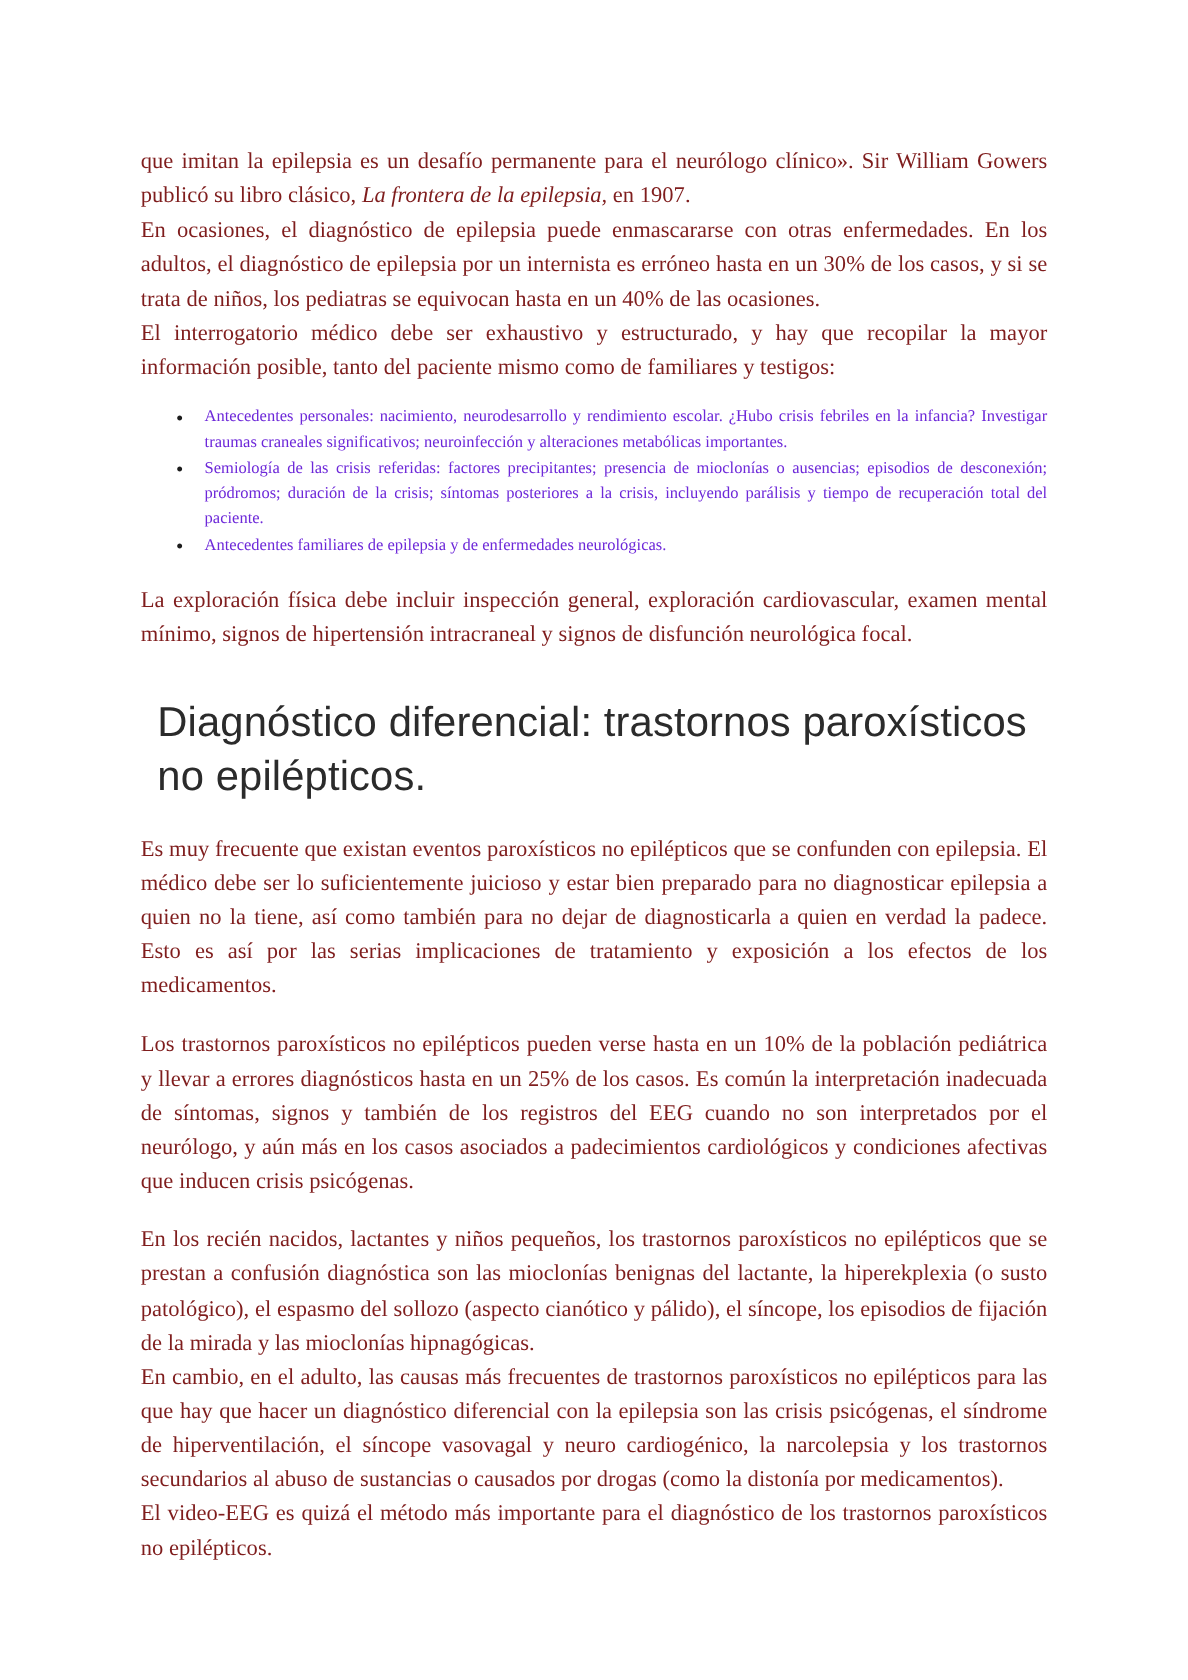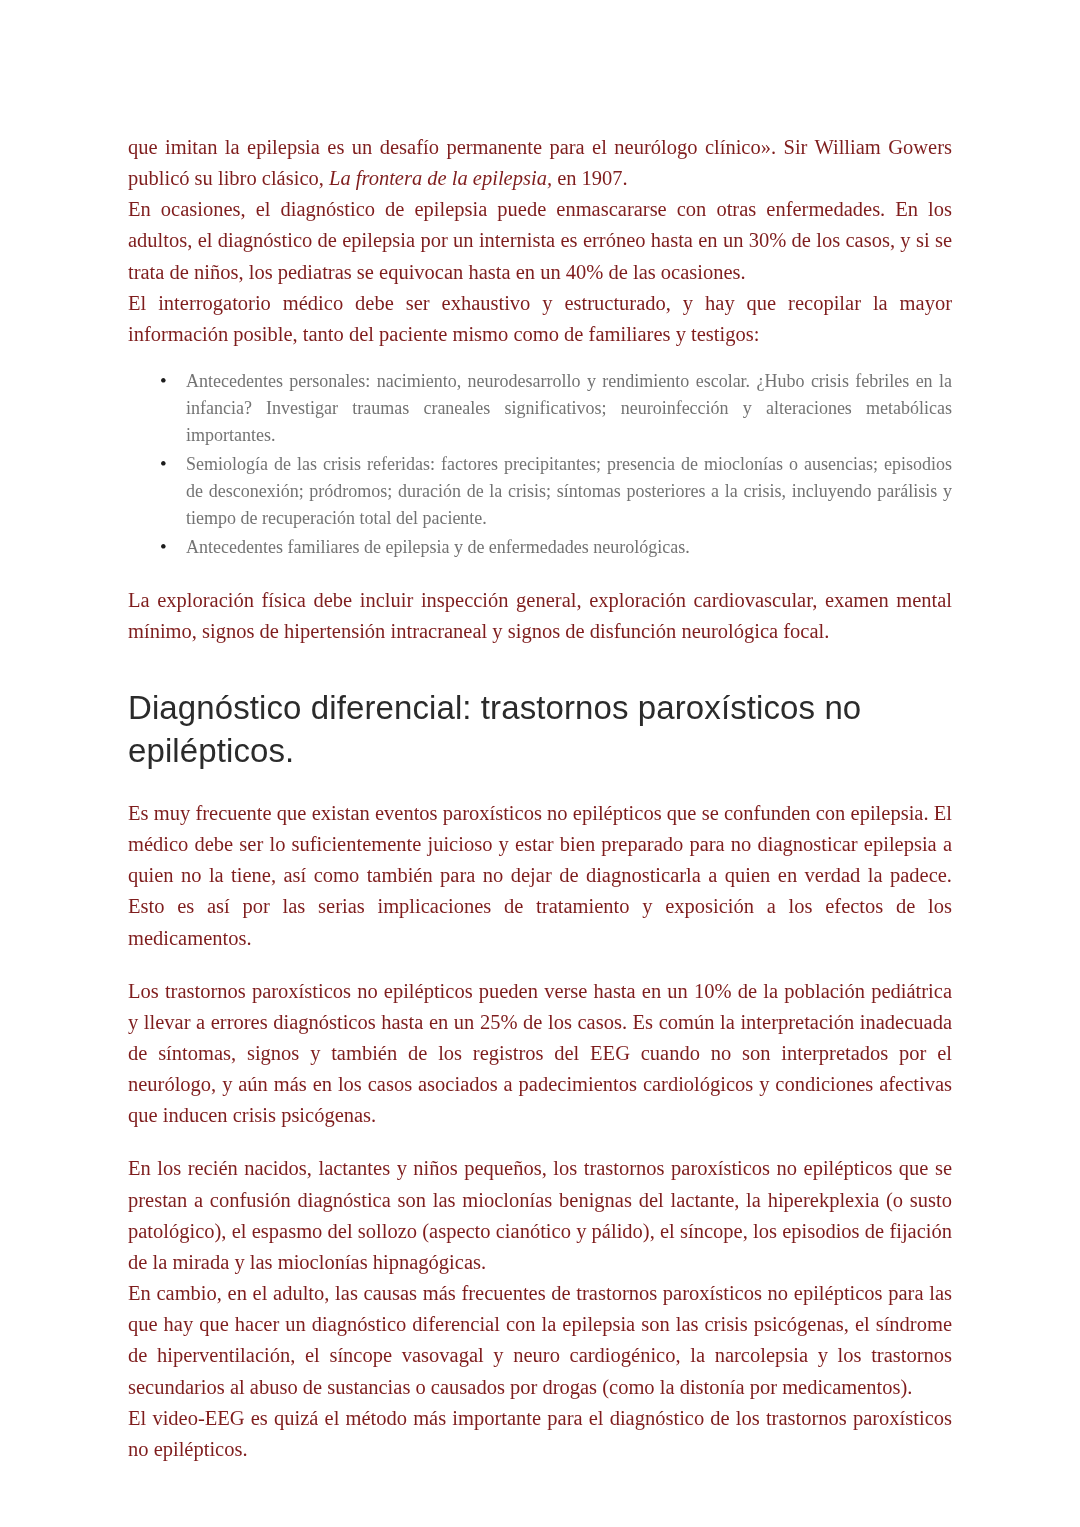--- a/index.html
+++ b/index.html
@@ -31,42 +31,42 @@
     font-style: italic;
   }
 
   ul.bullets {
     margin: 18px 0 0 0;
     padding: 0 0 0 58px;
     list-style: none;
   }
   ul.bullets li {
     position: relative;
-    font-size: 18px;
+    font-size: 15px;
     line-height: 1.5;
     text-align: justify;
     margin-bottom: 2px;
-    color: #737373;
+    color: #6d28d9;
   }
   ul.bullets li::before {
     content: "•";
     position: absolute;
     left: -26px;
     top: -1px;
     font-size: 19px;
     color: #1c1c1c;
   }
 
   h2.section-heading {
     font-family: "Liberation Sans", "DejaVu Sans", sans-serif;
     font-weight: 400;
-    font-size: 33px;
+    font-size: 38px;
     line-height: 1.28;
     color: #2b2b2b;
-    margin: 40px 0 26px 0;
+    margin: 40px 0 26px 15px;
     letter-spacing: 0.1px;
   }
   .block-gap { height: 22px; }
 </style>
 </head>
 <body>
 
 <div class="page">
 
   <p class="para"><span>que imitan la epilepsia es un desafío permanente para el neurólogo clínico». Sir William Gowers publicó su libro clásico, </span><em>La frontera de la epilepsia,</em><span> en 1907.</span></p>

